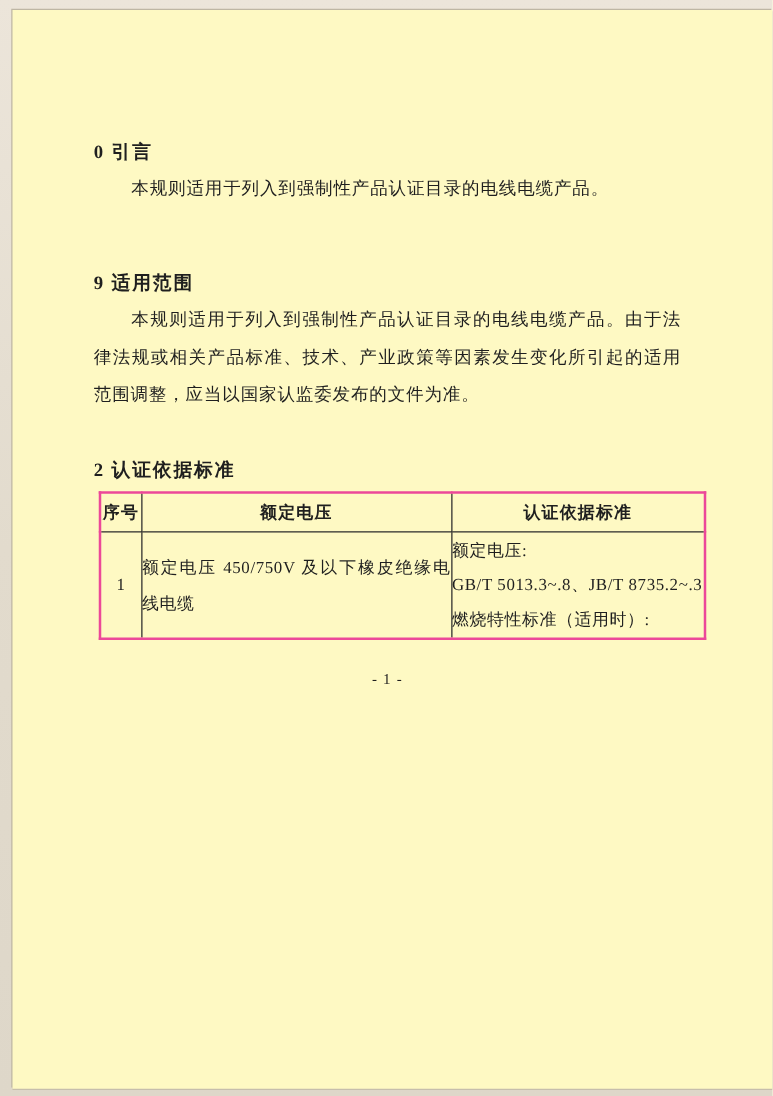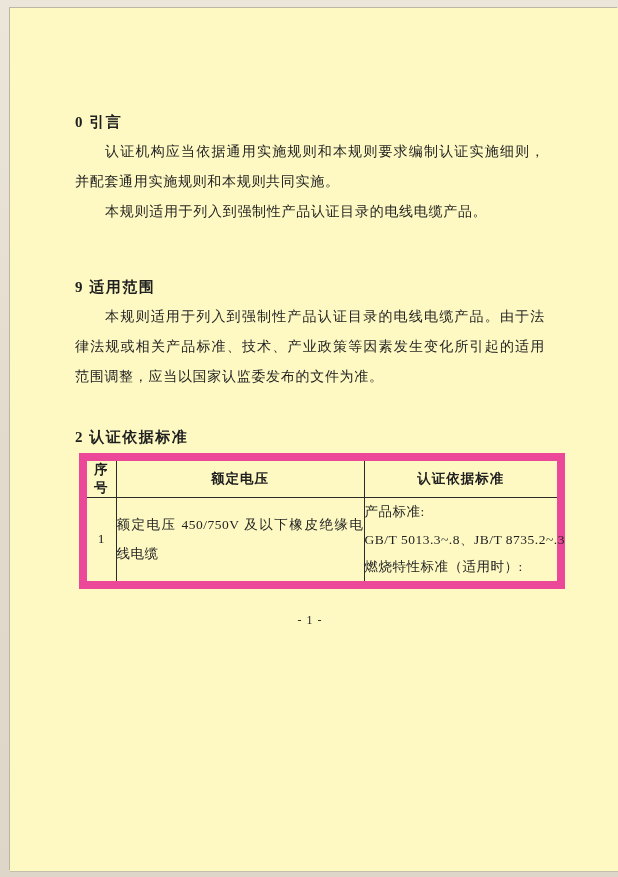--- a/index.html
+++ b/index.html
@@ -39,21 +39,21 @@
     line-height: 30px;
     text-align: justify;
     text-justify: inter-character;
     text-indent: 2.15em;
   }
   table.std-table {
     border-collapse: collapse;
     margin: 1px 0 0 4px;
     width: 486px;
     table-layout: fixed;
-    border: 8px solid #ec4899;
+    border: 2px solid #ec4899;
   }
   table.std-table th, table.std-table td {
     border: 1px solid #2b2b2b;
     font-size: 13.5px;
     letter-spacing: 0.5px;
     padding: 0;
   }
   table.std-table th {
     height: 31px;
     font-weight: bold;
@@ -73,21 +73,20 @@
     letter-spacing: 1px;
   }
 </style>
 </head>
 <body>
 
 <div class="page">
   <div class="content">
 
     <h2 class="heading h-sec0">0 引言</h2>
-    <p class="para">认证机构应当依据通用实施规则和本规则要求编制认证实施细则，并配套通用实施规则和本规则共同实施。</p>
     <p class="para">本规则适用于列入到强制性产品认证目录的电线电缆产品。</p>
 
     <h2 class="heading h-sec1">9 适用范围</h2>
     <p class="para">本规则适用于列入到强制性产品认证目录的电线电缆产品。由于法律法规或相关产品标准、技术、产业政策等因素发生变化所引起的适用范围调整，应当以国家认监委发布的文件为准。</p>
 
     <h2 class="heading h-sec2">2 认证依据标准</h2>
 
     <table class="std-table">
       <colgroup>
         <col class="col-idx">
@@ -99,21 +98,21 @@
           <th>序号</th>
           <th>额定电压</th>
           <th>认证依据标准</th>
         </tr>
       </thead>
       <tbody>
         <tr>
           <td class="cell-idx">1</td>
           <td class="cell-type">额定电压 450/750V 及以下橡皮绝缘电线电缆</td>
           <td class="cell-std">
-            <div class="std-line">产品标准:</div>
+            <div class="std-line">额定电压:</div>
             <div class="std-line">GB/T 5013.3~.8、JB/T 8735.2~.3</div>
             <div class="std-line">燃烧特性标准（适用时）:</div>
           </td>
         </tr>
       </tbody>
     </table>
 
     <div class="page-footer">- 1 -</div>
 
   </div>

